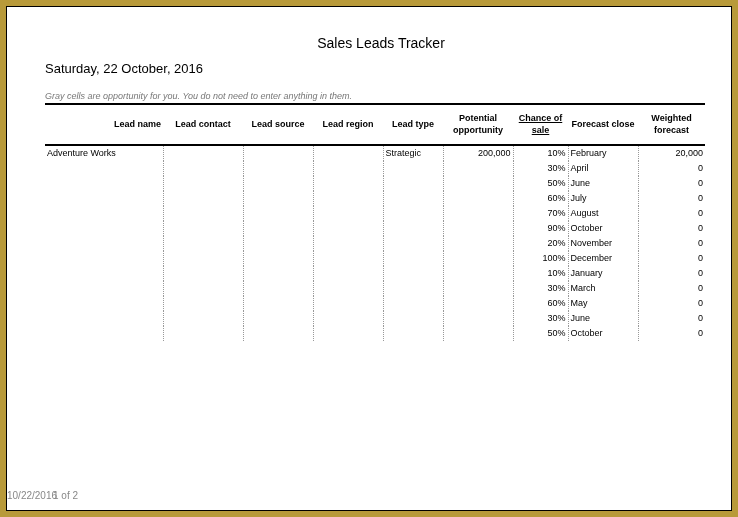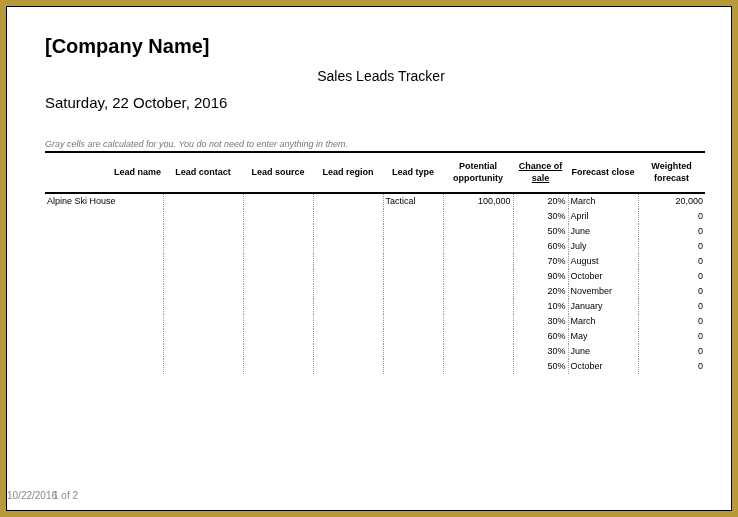--- a/index.html
+++ b/index.html
@@ -24,23 +24,23 @@
     color: #000;
     margin-bottom: 10px;
   }
   .subtitle {
     font-size: 14px;
     color: #000;
     margin-bottom: 10px;
     text-align: center;
   }
   .date {
-    font-size: 15px;
+    font-size: 13px;
     color: #000;
-    margin-bottom: 28px;
+    margin-bottom: 15px;
   }
   .note {
     font-size: 9px;
     font-style: italic;
     color: #777;
     margin-bottom: 2px;
   }
   .tbl {
     width: 660px;
     border-collapse: collapse;
@@ -84,49 +84,48 @@
     color: #888;
   }
   .foot-left { position: absolute; left: 46px; }
   .foot-center { position: absolute; left: 0; width: 100%; text-align: left; }
 </style>
 </head>
 <body>
 
 <div class="page">
 
-  <div class="company">[Company Name]</div>
   <div class="subtitle">Sales Leads Tracker</div>
   <div class="date">Saturday, 22 October, 2016</div>
-  <div class="note">Gray cells are calculated for you. You do not need to enter anything in them.</div>
+  <div class="note">Gray cells are opportunity for you. You do not need to enter anything in them.</div>
 
   <table class="tbl">
     <thead>
       <tr>
         <th class="col-name" style="text-align:right;">Lead   name</th>
         <th class="col-contact">Lead   contact</th>
         <th class="col-source">Lead   source</th>
         <th class="col-region">Lead   region</th>
         <th class="col-type">Lead   type</th>
         <th class="col-opp">Potential opportunity</th>
         <th class="col-chance">Chance of sale</th>
         <th class="col-close">Forecast close</th>
         <th class="col-weight">Weighted forecast</th>
       </tr>
     </thead>
     <tbody id="tbody">
         <tr>
-          <td class="lft first">Alpine Ski House</td>
-          <td></td>
-          <td></td>
-          <td></td>
-          <td class="lft">Tactical</td>
-          <td>100,000</td>
-          <td>20%</td>
-          <td class="lft">March</td>
+          <td class="lft first">Adventure Works</td>
+          <td></td>
+          <td></td>
+          <td></td>
+          <td class="lft">Strategic</td>
+          <td>200,000</td>
+          <td>10%</td>
+          <td class="lft">February</td>
           <td>20,000</td>
         </tr>
         <tr>
           <td class="lft first"></td>
           <td></td>
           <td></td>
           <td></td>
           <td class="lft"></td>
           <td></td>
           <td>30%</td>
@@ -179,20 +178,31 @@
         </tr>
         <tr>
           <td class="lft first"></td>
           <td></td>
           <td></td>
           <td></td>
           <td class="lft"></td>
           <td></td>
           <td>20%</td>
           <td class="lft">November</td>
+          <td>0</td>
+        </tr>
+        <tr>
+          <td class="lft first"></td>
+          <td></td>
+          <td></td>
+          <td></td>
+          <td class="lft"></td>
+          <td></td>
+          <td>100%</td>
+          <td class="lft">December</td>
           <td>0</td>
         </tr>
         <tr>
           <td class="lft first"></td>
           <td></td>
           <td></td>
           <td></td>
           <td class="lft"></td>
           <td></td>
           <td>10%</td>

